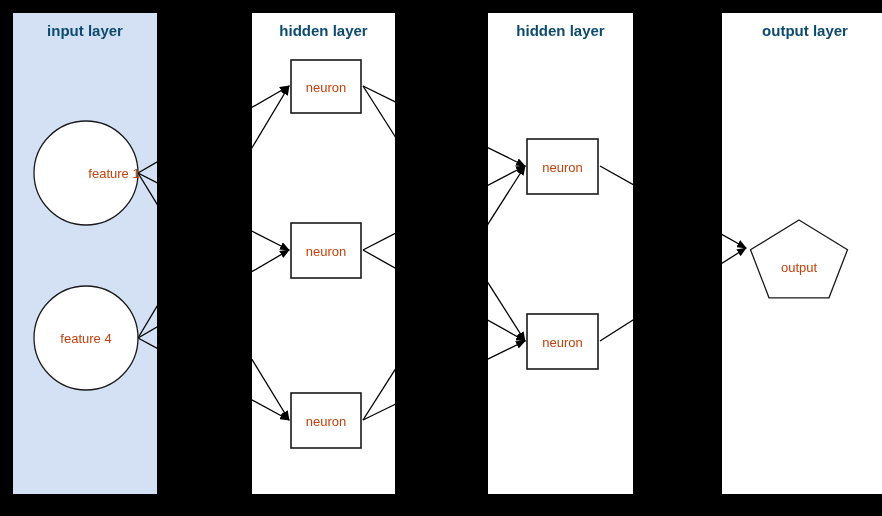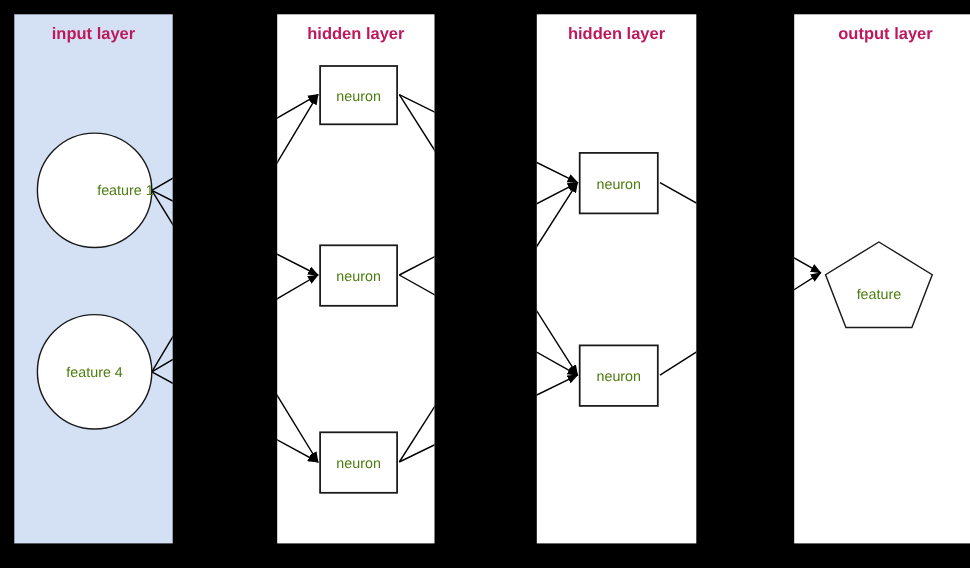--- a/index.html
+++ b/index.html
@@ -14,30 +14,30 @@
   .panel{
     position:absolute;
     overflow:hidden;
   }
   .panel-title{
     position:absolute;
     left:0;right:0;
     text-align:center;
     font-weight:bold;
     font-size:15px;
-    color:#be185d;
+    color:#0c4a6e;
     font-family:"Liberation Sans", sans-serif;
   }
   .edge-svg{position:absolute;left:0;top:0;pointer-events:none;}
   .node-svg{position:absolute;left:0;top:0;pointer-events:none;}
   .node-label{
     position:absolute;
     text-align:left;
     font-size:13px;
-    color:#4d7c0f;
+    color:#c2410c;
     font-family:"Liberation Sans", sans-serif;
     white-space:nowrap;
     transform:translate(-50%,-50%);
   }
 </style>
 </head>
 <body>
 
 <div id="stage" style="width: 882px; height: 516px; background: rgb(0, 0, 0);">
 
@@ -161,17 +161,17 @@
             <line x1="363" y1="420" x2="525" y2="166" stroke="#000000" stroke-width="1.3" marker-end="url(#arrowhead-l3)"></line>
             <line x1="363" y1="420" x2="525" y2="341" stroke="#000000" stroke-width="1.3" marker-end="url(#arrowhead-l3)"></line>
             <line x1="600" y1="166" x2="746" y2="248" stroke="#000000" stroke-width="1.3" marker-end="url(#arrowhead-l3)"></line>
             <line x1="600" y1="341" x2="746" y2="248" stroke="#000000" stroke-width="1.3" marker-end="url(#arrowhead-l3)"></line>
           </svg>
         </div>
         <div class="panel-title" style="top: 9px;">output layer</div>
         <svg width="146" height="481" class="node-svg">
           <polygon points="77.00,207.00 125.50,236.71 106.98,284.79 47.02,284.79 28.50,236.71" fill="#ffffff" stroke="#1a1a1a" stroke-width="1.3"></polygon>
         </svg>
-        <div class="node-label" style="left: 77px; top: 254px;">feature</div>
+        <div class="node-label" style="left: 77px; top: 254px;">output</div>
       </div>
     </div>
 
 </div>
 
 </body></html>

